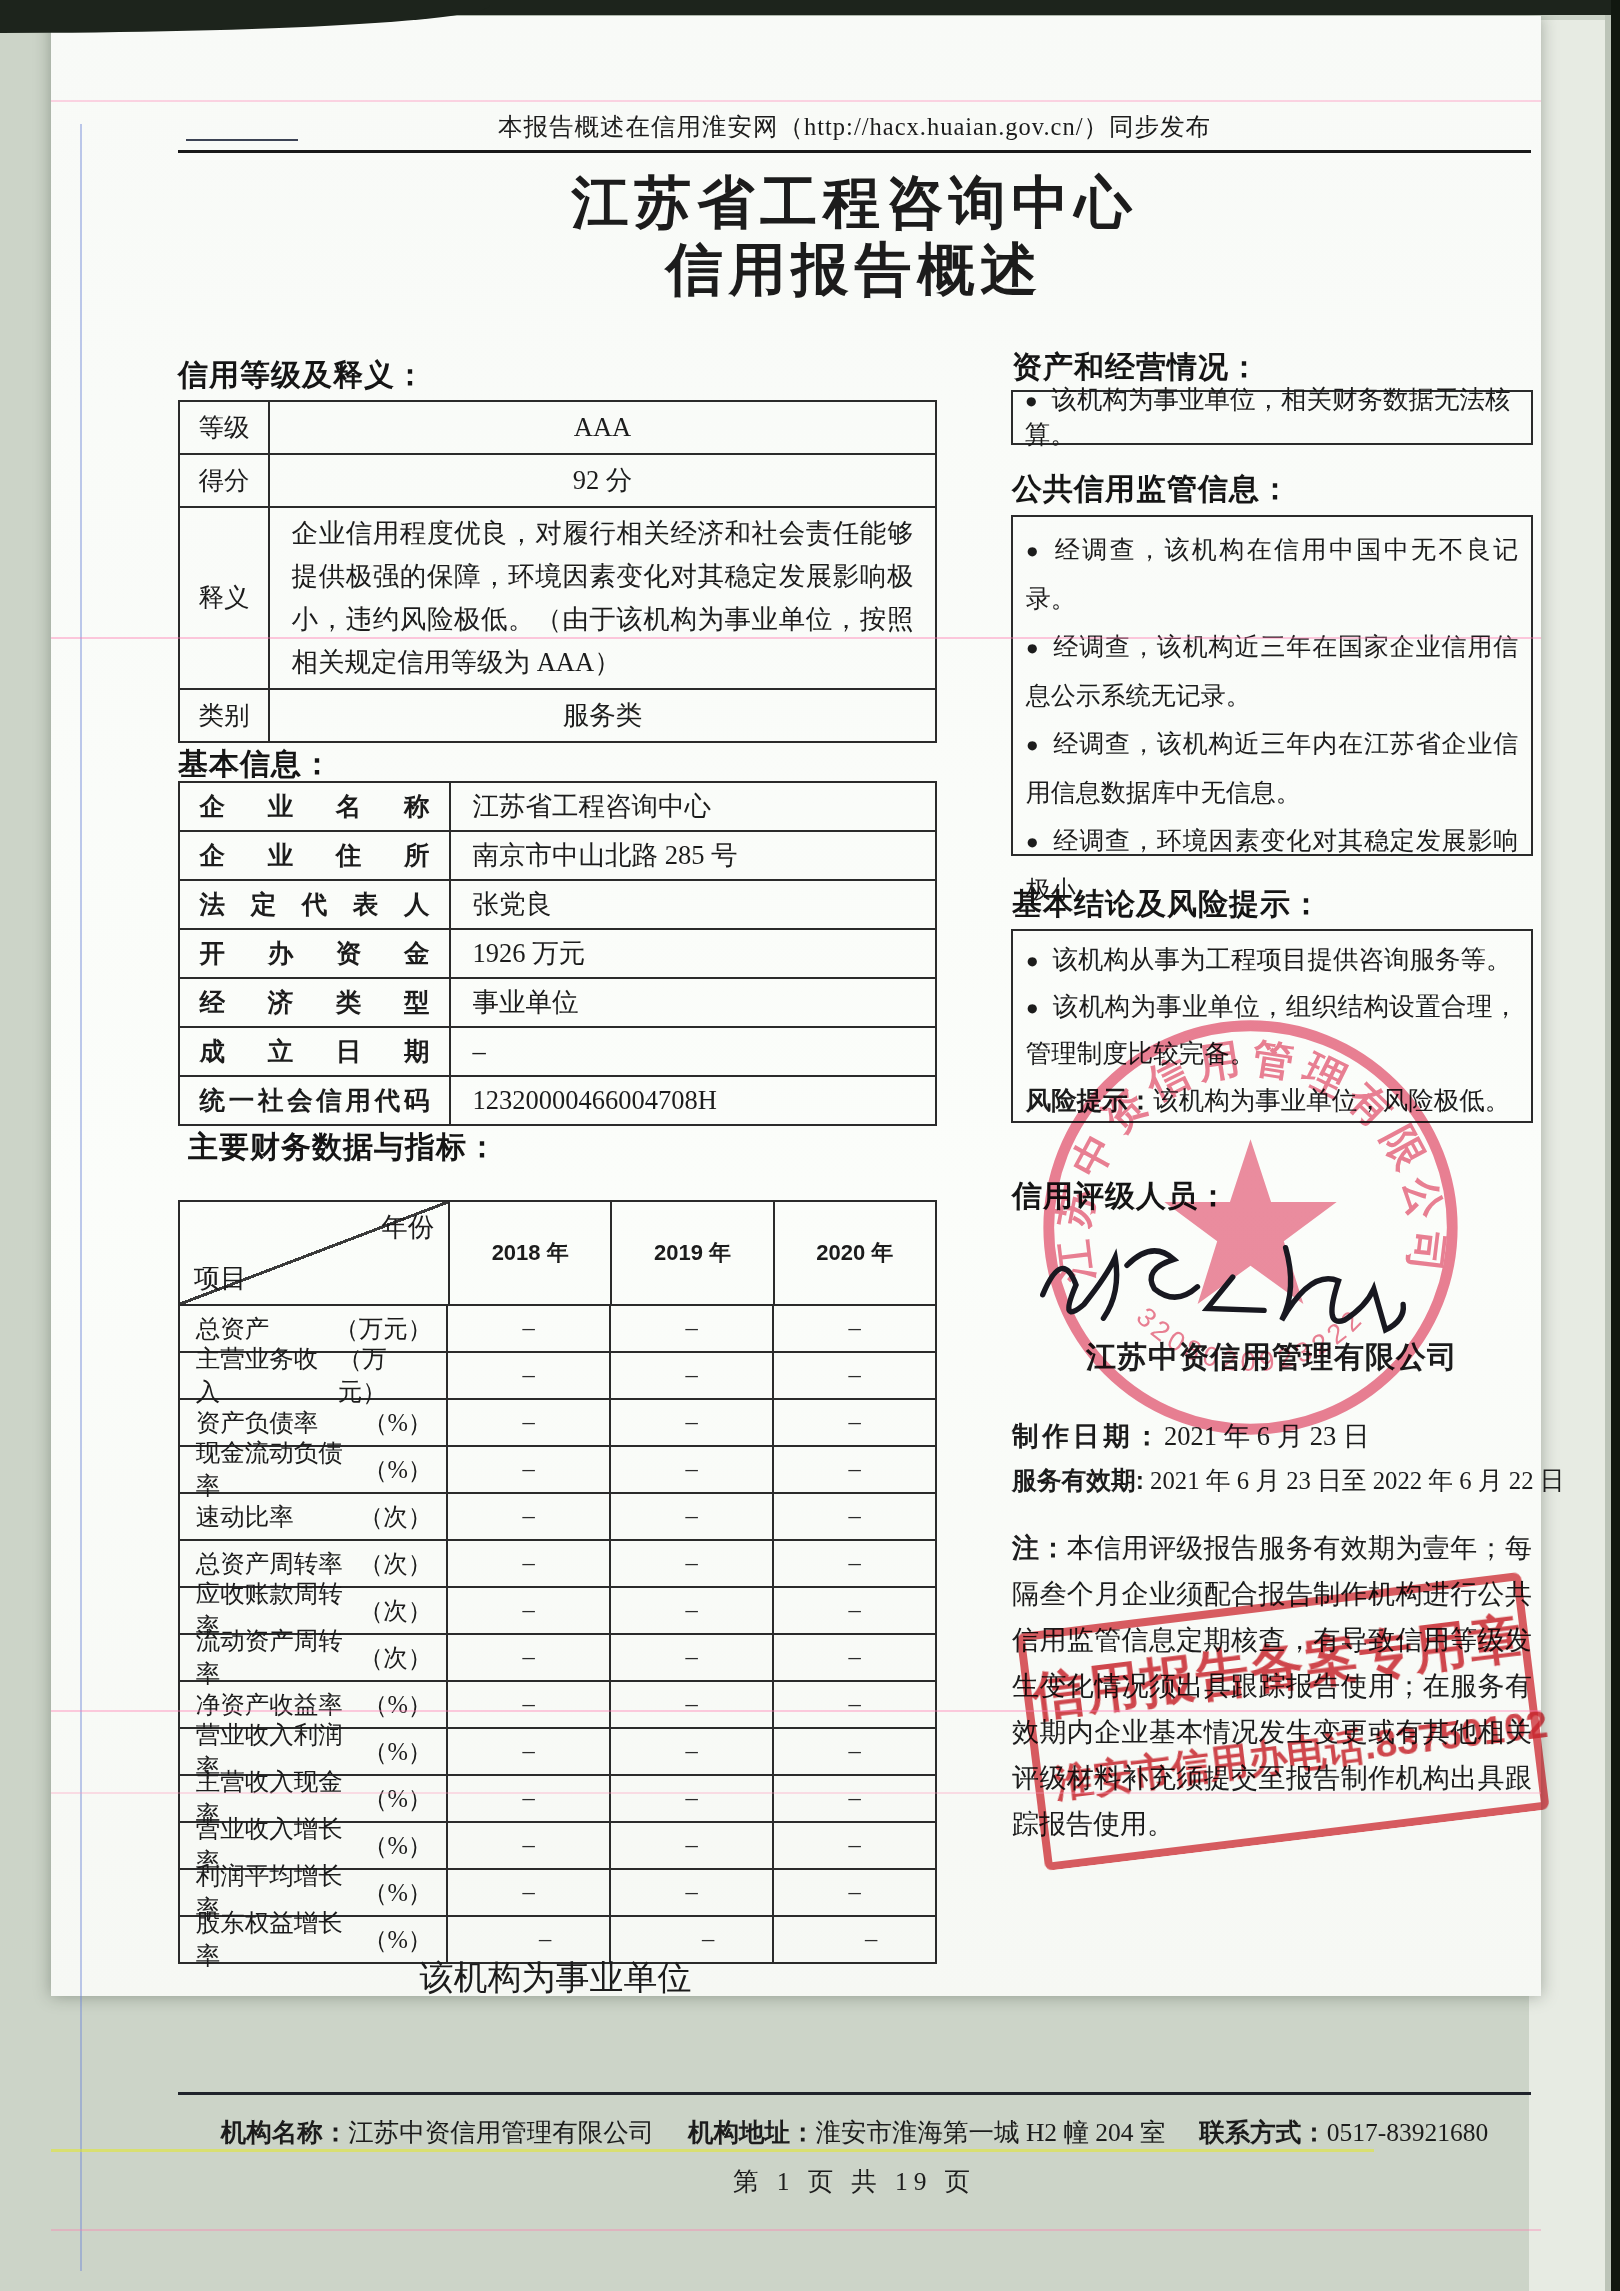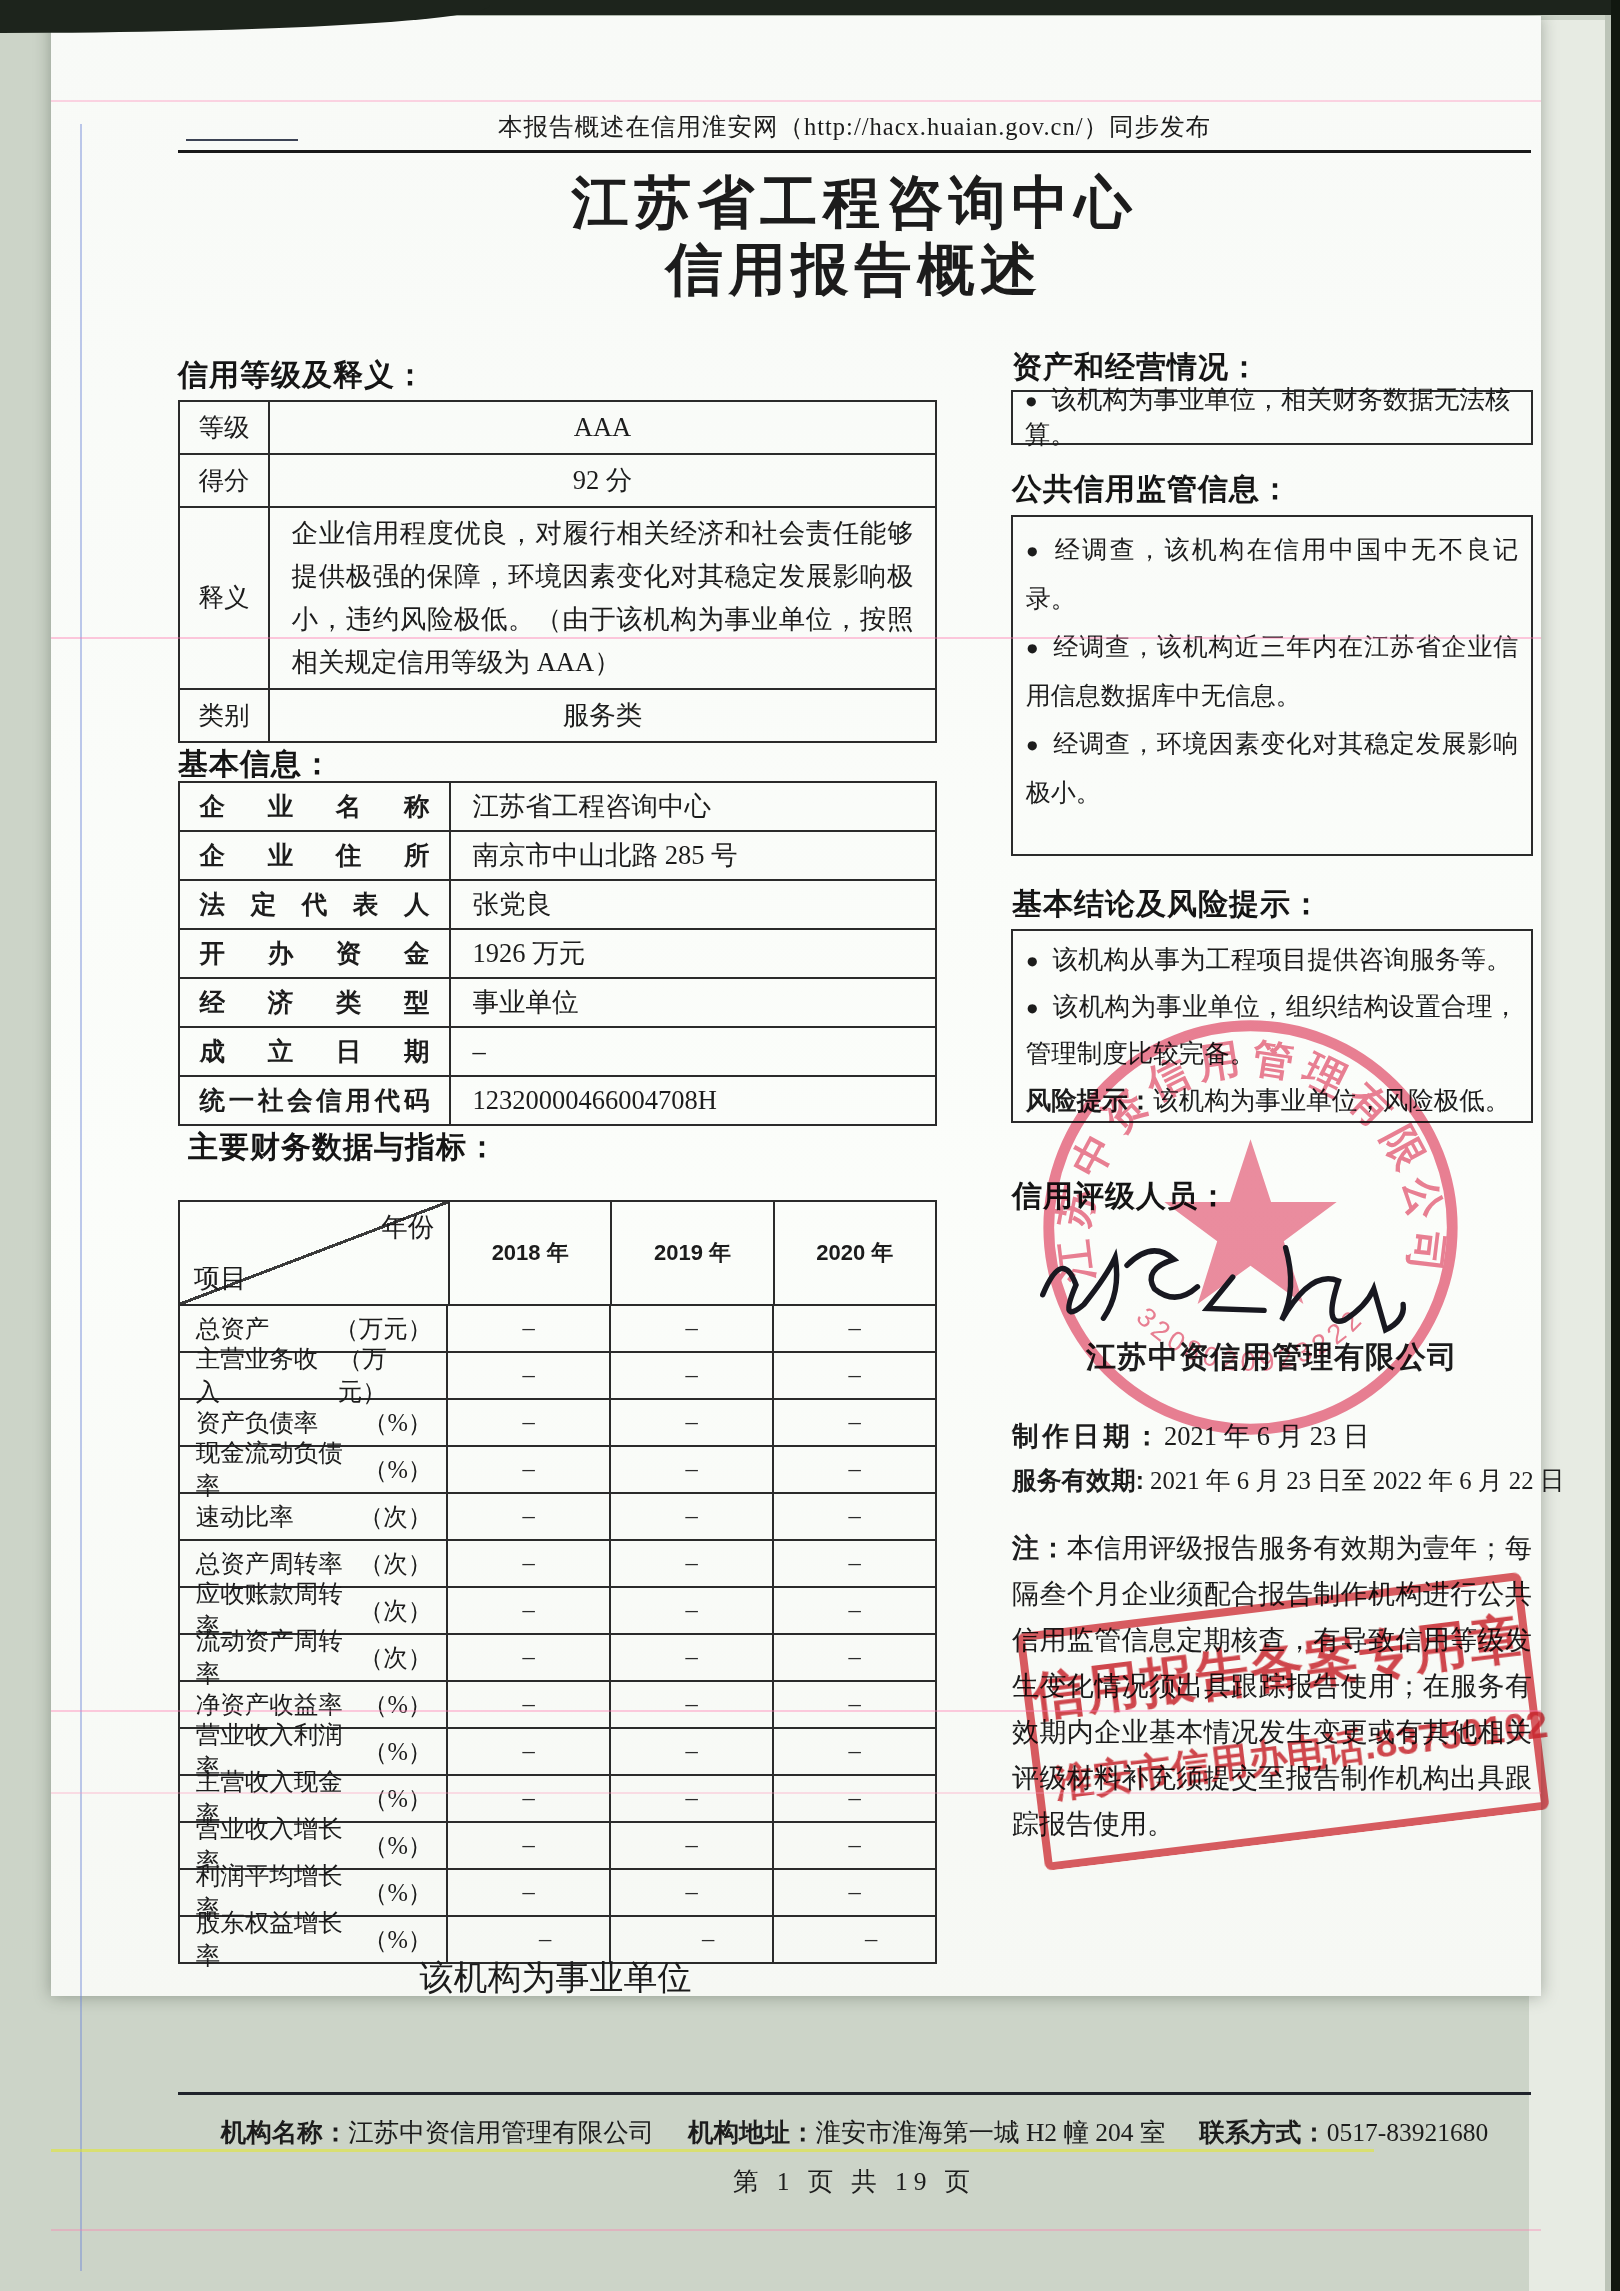--- a/index.html
+++ b/index.html
@@ -365,20 +365,21 @@
   <div class="abs fin-footnote center">该机构为事业单位</div>
 
   <div class="abs sec-h hsans" style="left:961px;top:331px;">资产和经营情况：</div>
   <div class="abs rbox assets-box" id="assets-box">
       <p class="bullet"><span class="dot">●</span><span>该机构为事业单位，相关财务数据无法核算。</span></p>
     </div>
 
   <div class="abs sec-h hsans" style="left:961px;top:453px;">公共信用监管信息：</div>
   <div class="abs rbox superv-box" id="superv-box">
       <p class="bullet"><span class="dot">●</span><span>经调查，该机构在信用中国中无不良记录。</span></p>
+      <p class="bullet"><span class="dot">●</span><span>经调查，该机构近三年在国家企业信用信息公示系统无记录。</span></p>
       <p class="bullet"><span class="dot">●</span><span>经调查，该机构近三年内在江苏省企业信用信息数据库中无信息。</span></p>
       <p class="bullet"><span class="dot">●</span><span>经调查，环境因素变化对其稳定发展影响极小。</span></p>
     </div>
 
   <div class="abs sec-h hsans" style="left:961px;top:868px;">基本结论及风险提示：</div>
   <div class="abs rbox concl-box">
     <div id="concl-bullets">
         <p class="bullet"><span class="dot">●</span><span>该机构从事为工程项目提供咨询服务等。</span></p>
         <p class="bullet"><span class="dot">●</span><span>该机构为事业单位，组织结构设置合理，管理制度比较完备。</span></p>
       </div>

